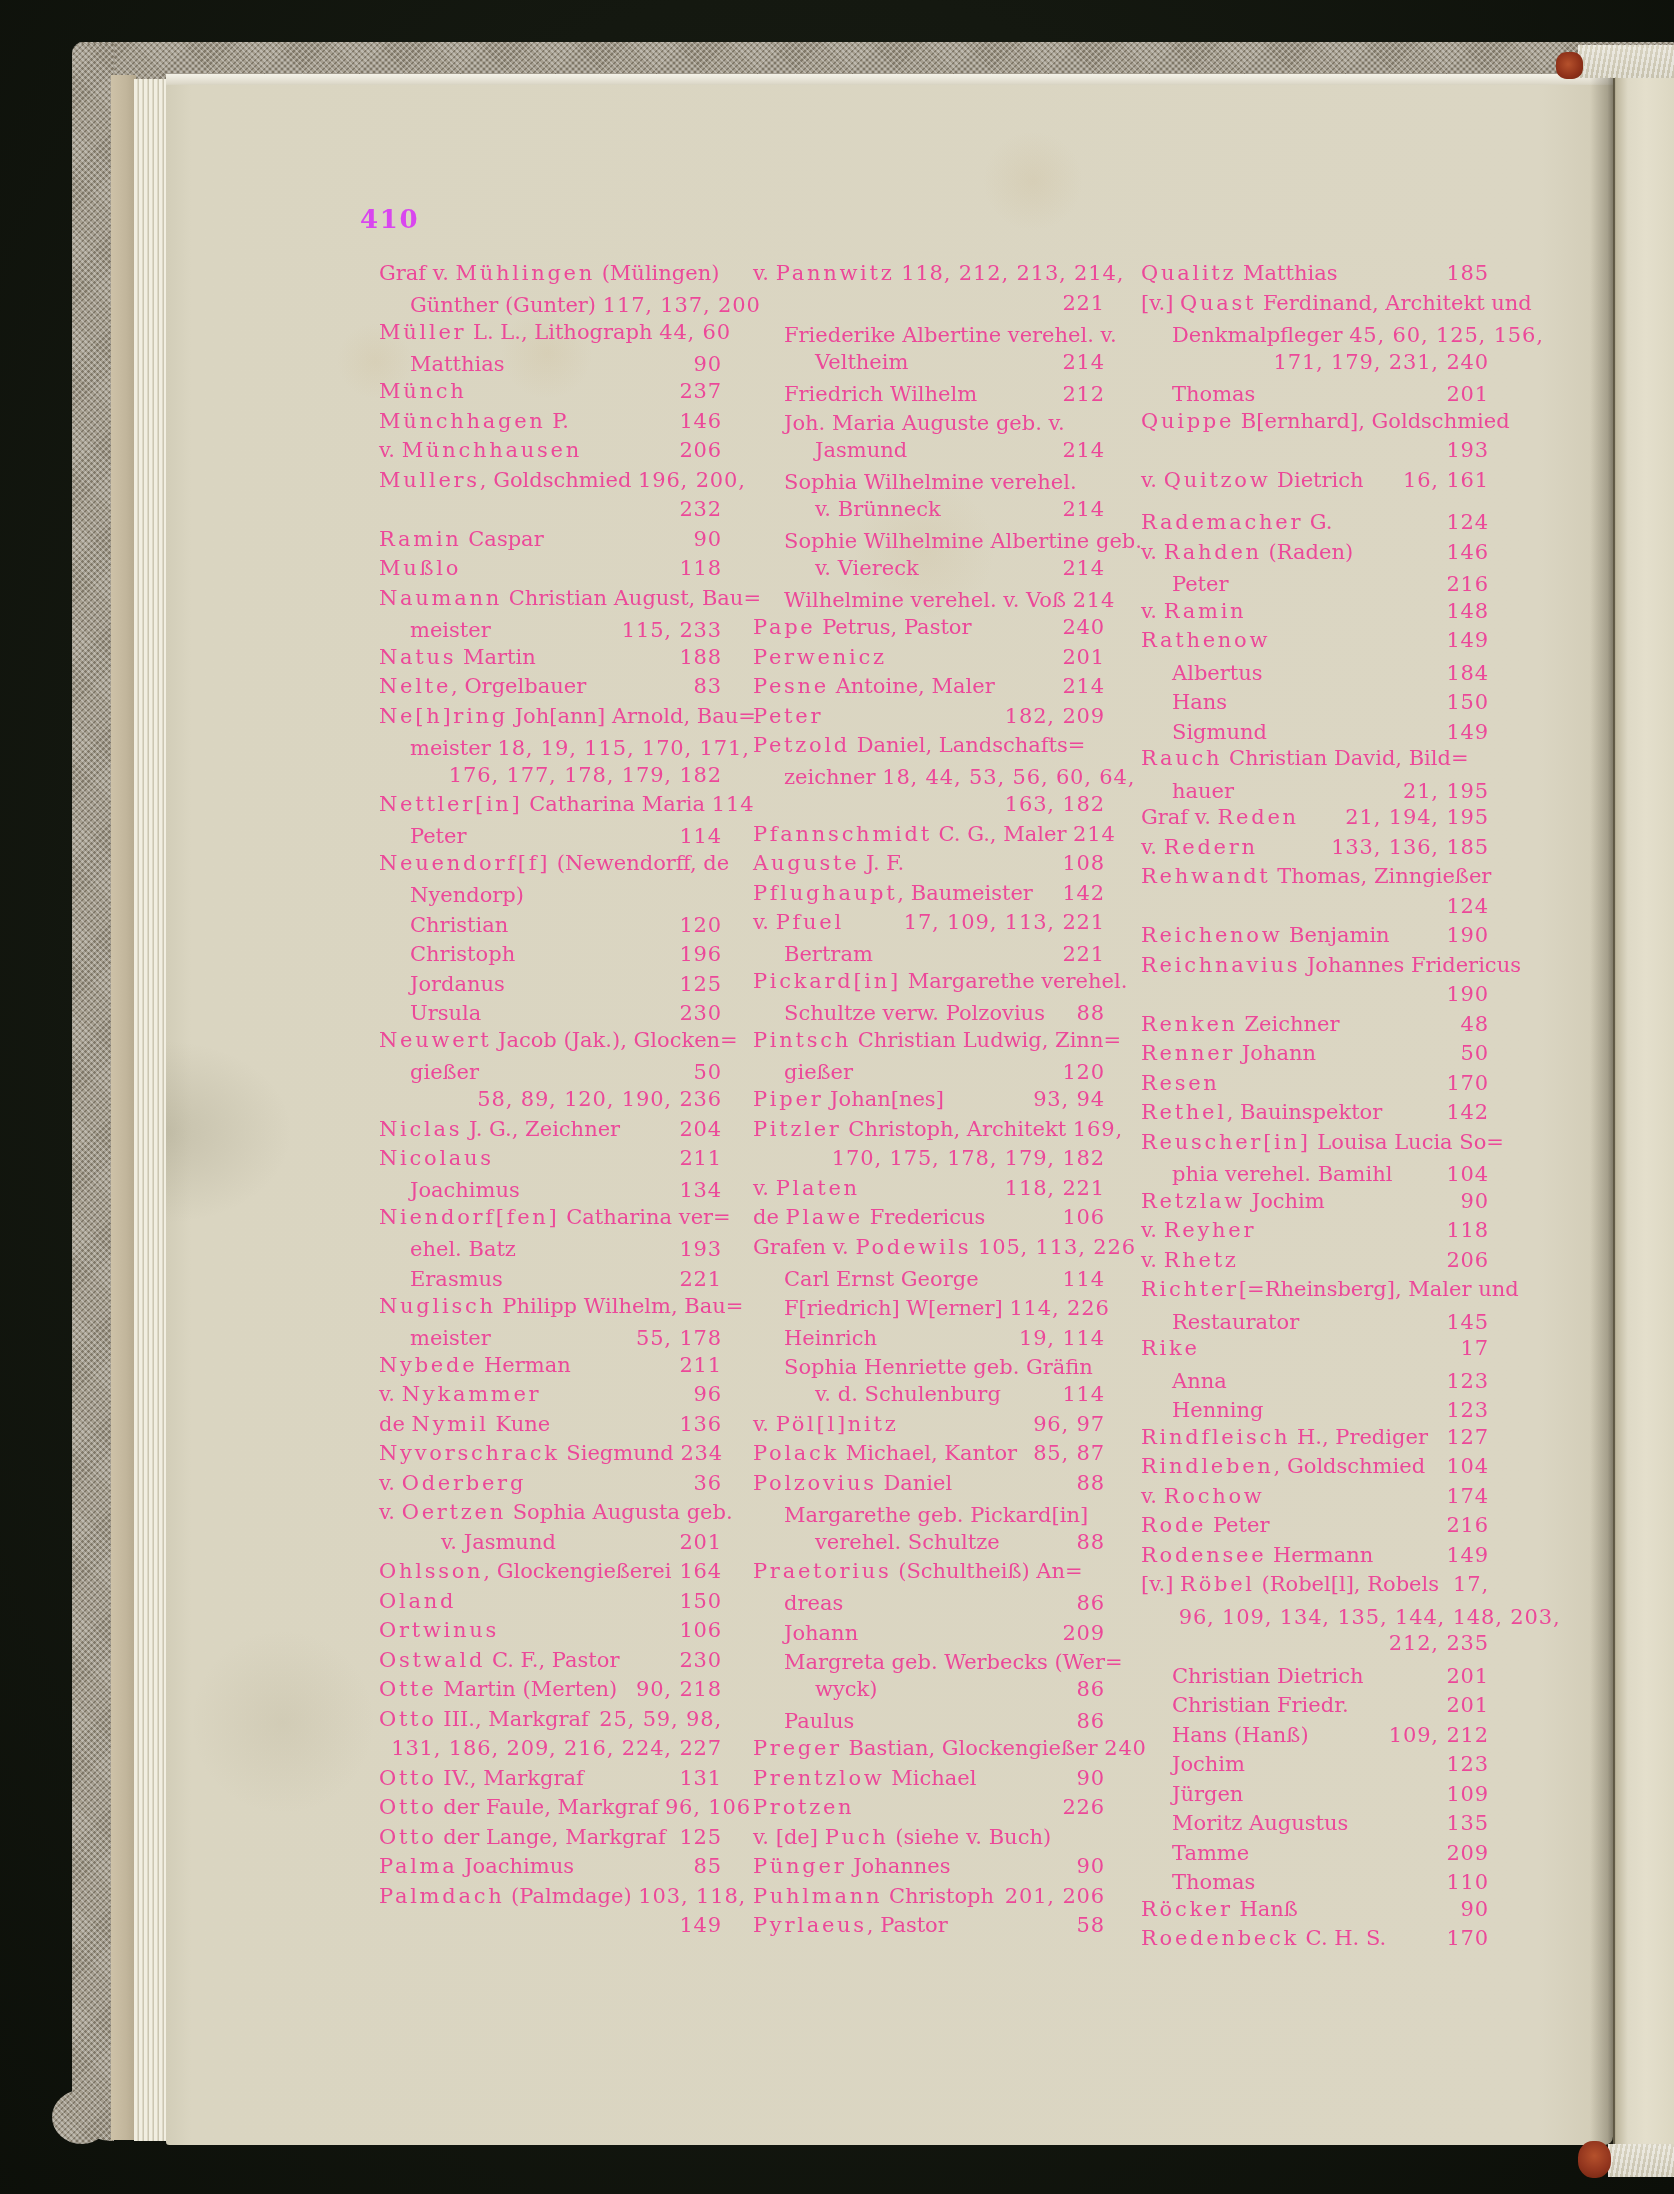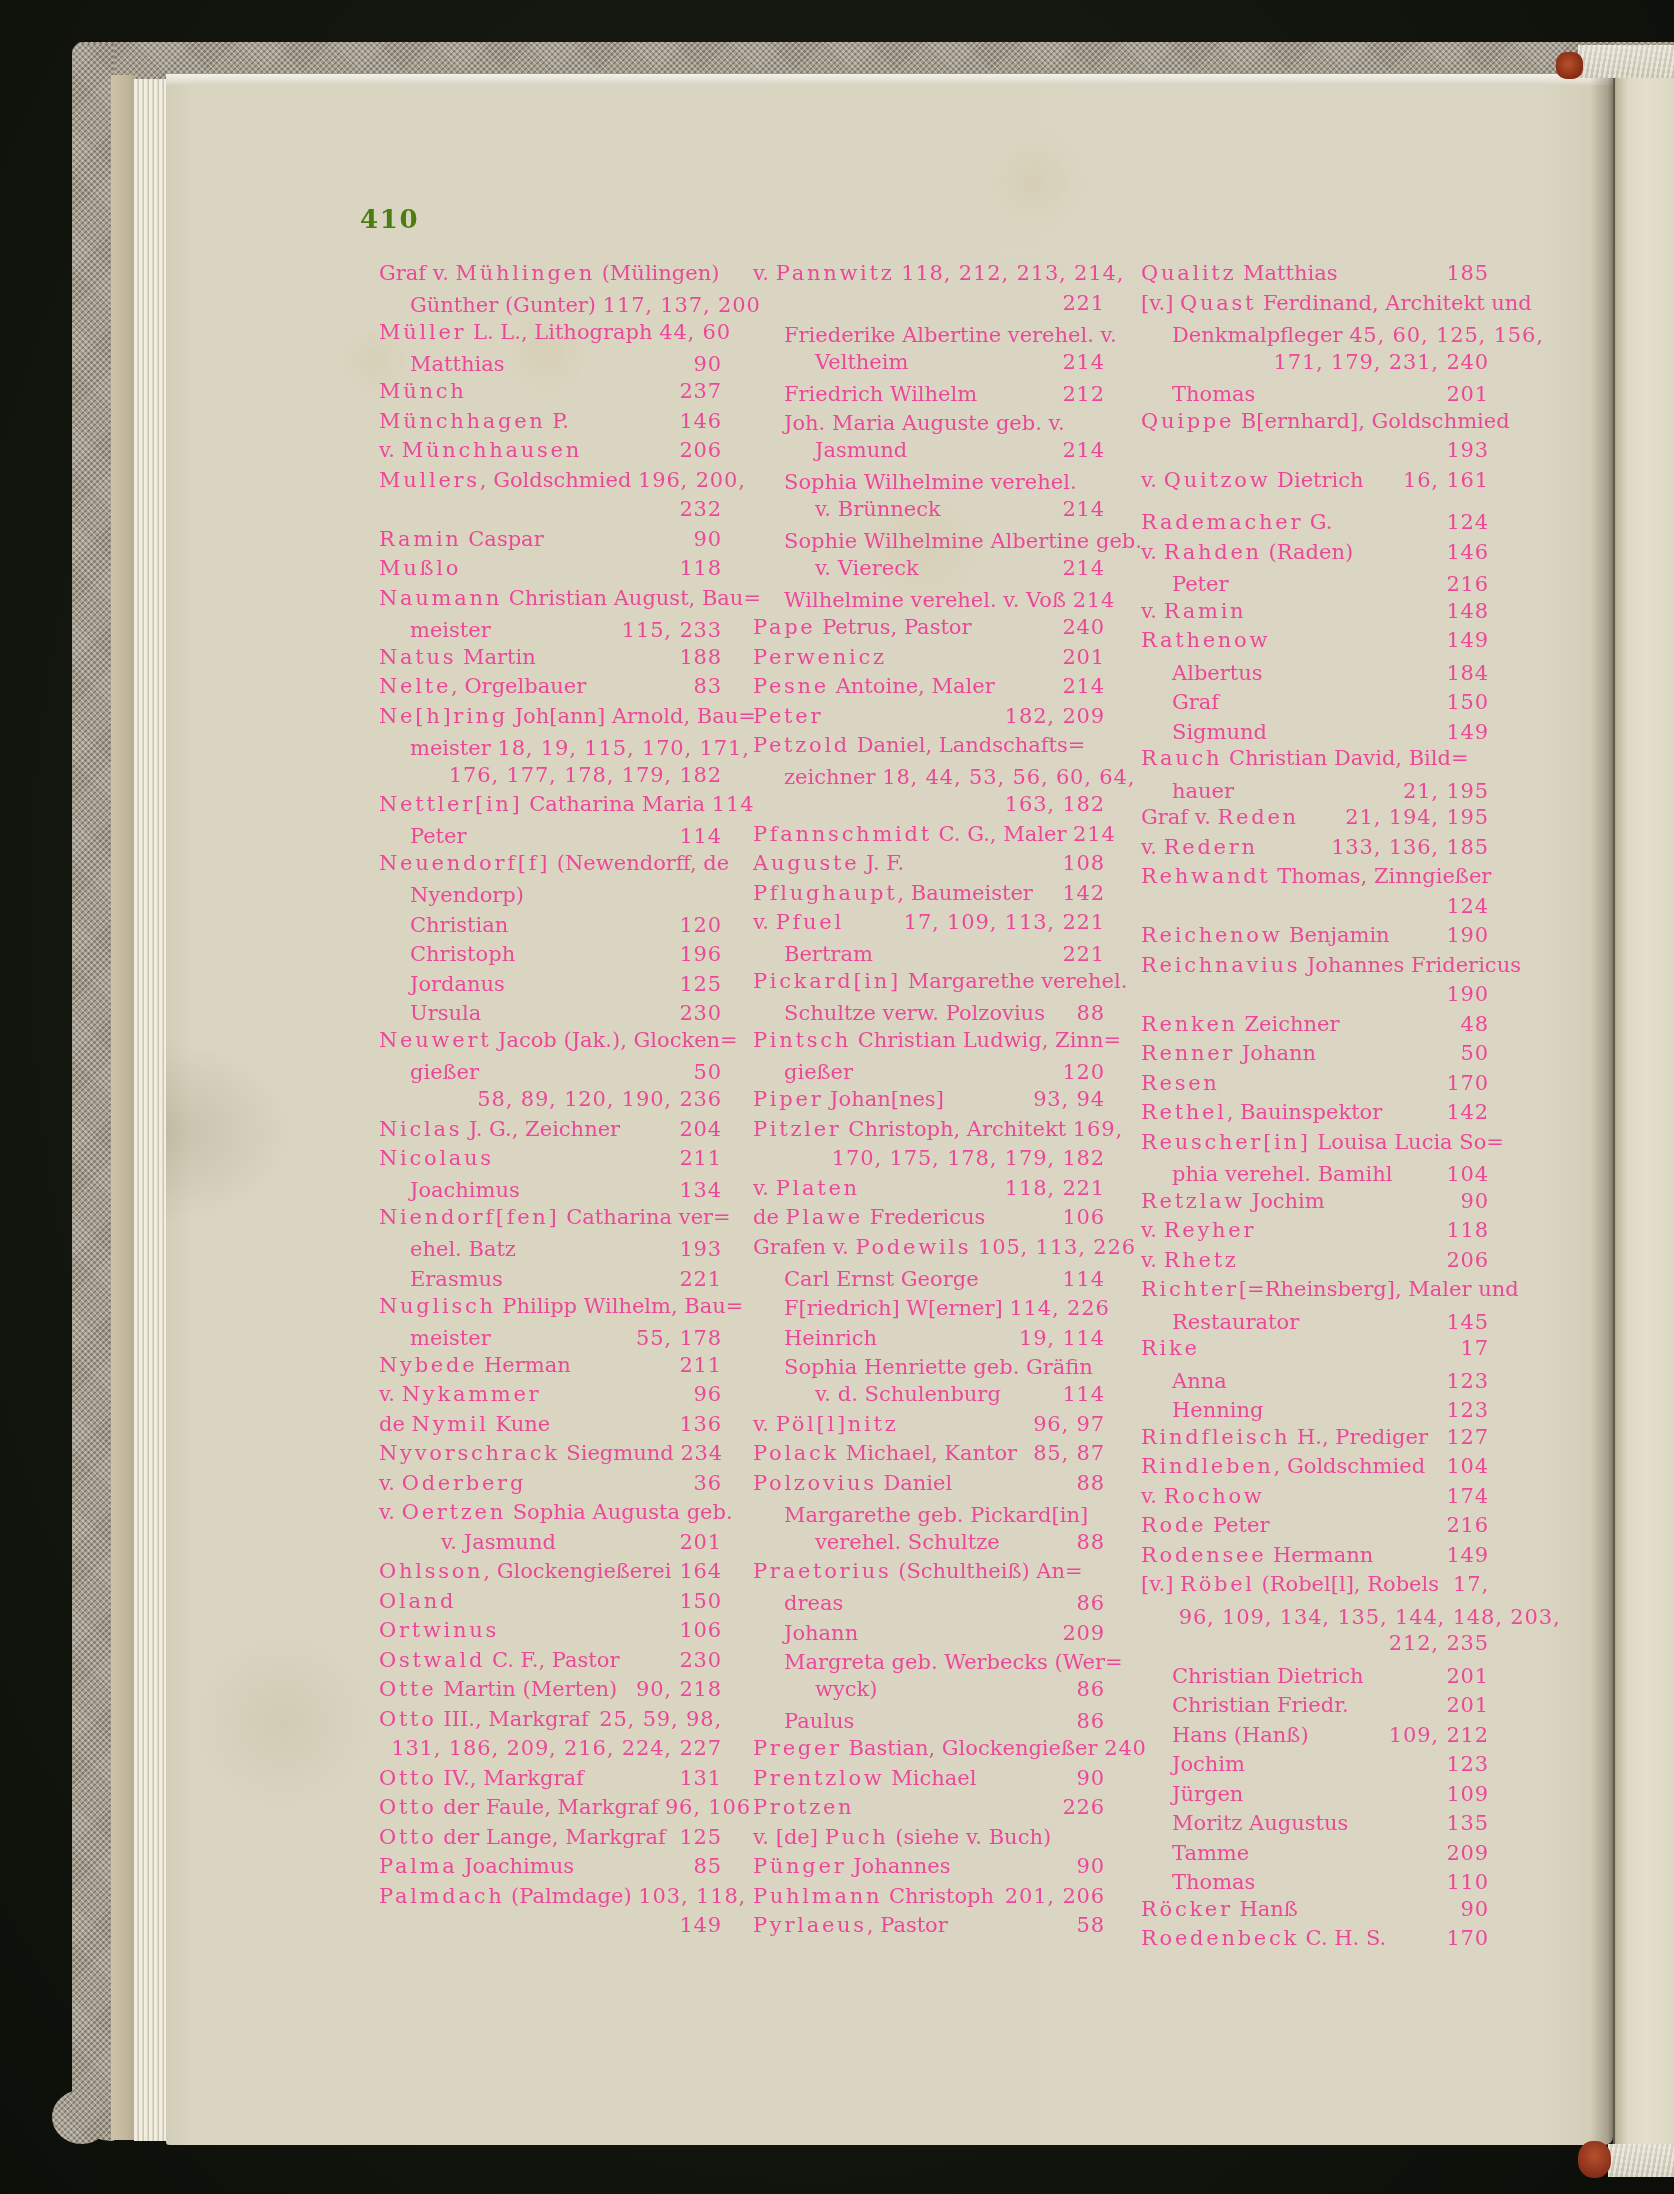--- a/index.html
+++ b/index.html
@@ -58,21 +58,21 @@
       linear-gradient(#d9d4c2,#c7c2ae);}
   #headband-top-red{left:1556px;top:52px;width:27px;height:27px;z-index:6;border-radius:40%;
     background:radial-gradient(circle at 45% 45%, #b5512c 0%, #8e3018 60%, #6f2410 100%);}
   #headband-top-knit{left:1578px;top:45px;width:97px;height:33px;z-index:5;}
   #headband-bot-red{left:1578px;top:2141px;width:33px;height:37px;z-index:6;border-radius:45%;
     background:radial-gradient(circle at 50% 40%, #b5512c 0%, #93361e 55%, #6f2410 100%);}
   #headband-bot-knit{left:1608px;top:2144px;width:67px;height:33px;z-index:5;}
 
   
   #page-number{left:360px;top:204px;z-index:7;font-size:26px;font-weight:bold;
-    color:#4d7c0f;letter-spacing:1.7px;}
+    color:#d946ef;letter-spacing:1.7px;}
   .col{position:absolute;top:261px;z-index:7;color:#ec4899;font-size:21px;margin-left:19px;}
   #col0{left:360px;width:343px;}
   #col1{left:734px;width:352px;}
   #col2{left:1122px;width:348px;}
   .line{height:29.5px;display:flex;justify-content:space-between;align-items:baseline;
     white-space:nowrap;}
   .i1{padding-left:31px;align-items:center;}
   .i2{padding-left:62px;}
   .gap{margin-top:13.4px;}
   .sp{letter-spacing:.13em;}
@@ -585,21 +585,21 @@
     </div>
     <div class="line">
       <span><span class="sp">Rathenow</span></span>
       <span class="num">149</span>
     </div>
     <div class="line i1">
       <span><span>Albertus</span></span>
       <span class="num">184</span>
     </div>
     <div class="line i1">
-      <span><span>Graf</span></span>
+      <span><span>Hans</span></span>
       <span class="num">150</span>
     </div>
     <div class="line i1">
       <span><span>Sigmund</span></span>
       <span class="num">149</span>
     </div>
     <div class="line">
       <span><span class="sp">Rauch</span><span> Christian David, Bild=</span></span>
     </div>
     <div class="line i1">

